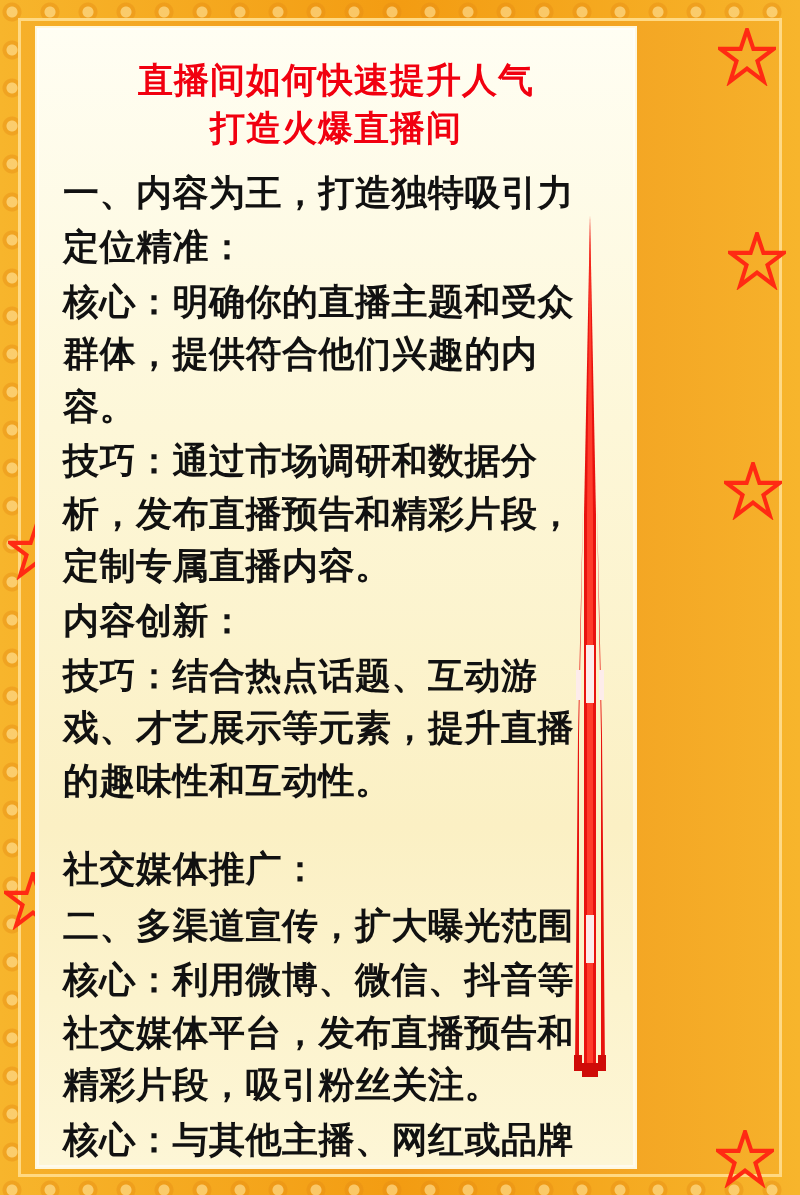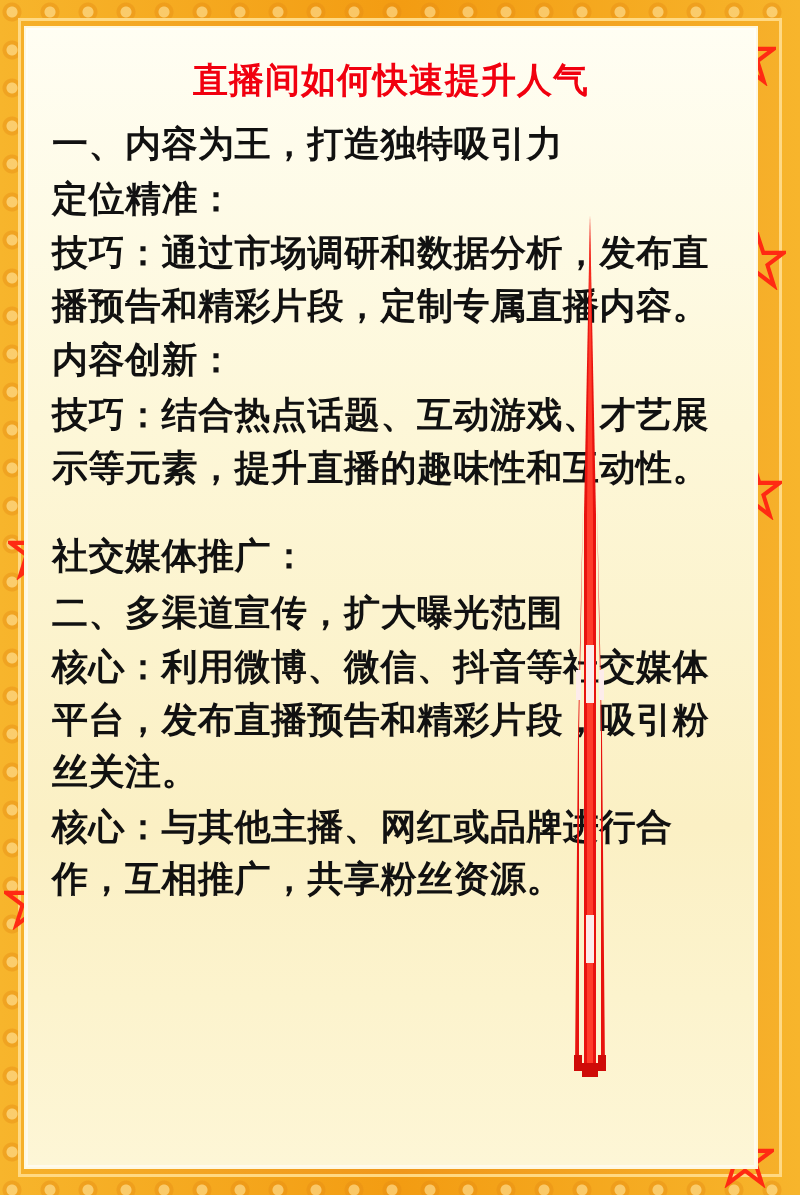--- a/index.html
+++ b/index.html
@@ -35,23 +35,23 @@
   .inner-band {
     position: absolute;
     left: 18px; top: 18px; right: 18px; bottom: 18px;
     border: 3px solid #ffd983;
     box-sizing: border-box;
     background:
       linear-gradient(90deg,#f6b02a 0%, #f0971a 50%, #f6b02a 100%);
   }
   .paper {
     position: absolute;
-    left: 24px;
+    left: 35px;
     top: 26px;
-    width: 734px;
+    width: 602px;
     height: 1143px;
     box-sizing: border-box;
     background:
       linear-gradient(180deg, #fffef3 0%, #fdf7d8 35%, #fbf0c4 70%, #fdf6d6 100%);
     border: 2px solid #fff8df;
     box-shadow: 0 0 0 2px rgba(255,255,255,0.6) inset;
     padding: 18px 26px 0 26px;
     overflow: hidden;
   }
 
@@ -156,25 +156,27 @@
   <div class="star" style="right:26px; top:1130px;">
     <svg viewBox="0 0 100 100">
         <polygon points="50,3 61,36 96,36 68,57 79,92 50,70 21,92 32,57 4,36 39,36" fill="none" stroke="currentColor" stroke-width="7"></polygon>
       </svg>
   </div>
 
   <div class="paper">
 
     <h1 class="title">
       <span>直播间如何快速提升人气</span>
+      <span class="line2">打造火爆直播间</span>
     </h1>
 
     <div class="body-text">
       <p class="para section">一、内容为王，打造独特吸引力</p>
       <p class="para">定位精准：</p>
+      <p class="para">核心：明确你的直播主题和受众群体，提供符合他们兴趣的内容。</p>
       <p class="para">技巧：通过市场调研和数据分析，发布直播预告和精彩片段，定制专属直播内容。</p>
       <p class="para">内容创新：</p>
       <p class="para">技巧：结合热点话题、互动游戏、才艺展示等元素，提升直播的趣味性和互动性。</p>
 
       <div class="spacer"></div>
 
       <p class="para">社交媒体推广：</p>
       <p class="para section">二、多渠道宣传，扩大曝光范围</p>
       <p class="para">核心：利用微博、微信、抖音等社交媒体平台，发布直播预告和精彩片段，吸引粉丝关注。</p>
       <p class="para">核心：与其他主播、网红或品牌进行合作，互相推广，共享粉丝资源。</p>

